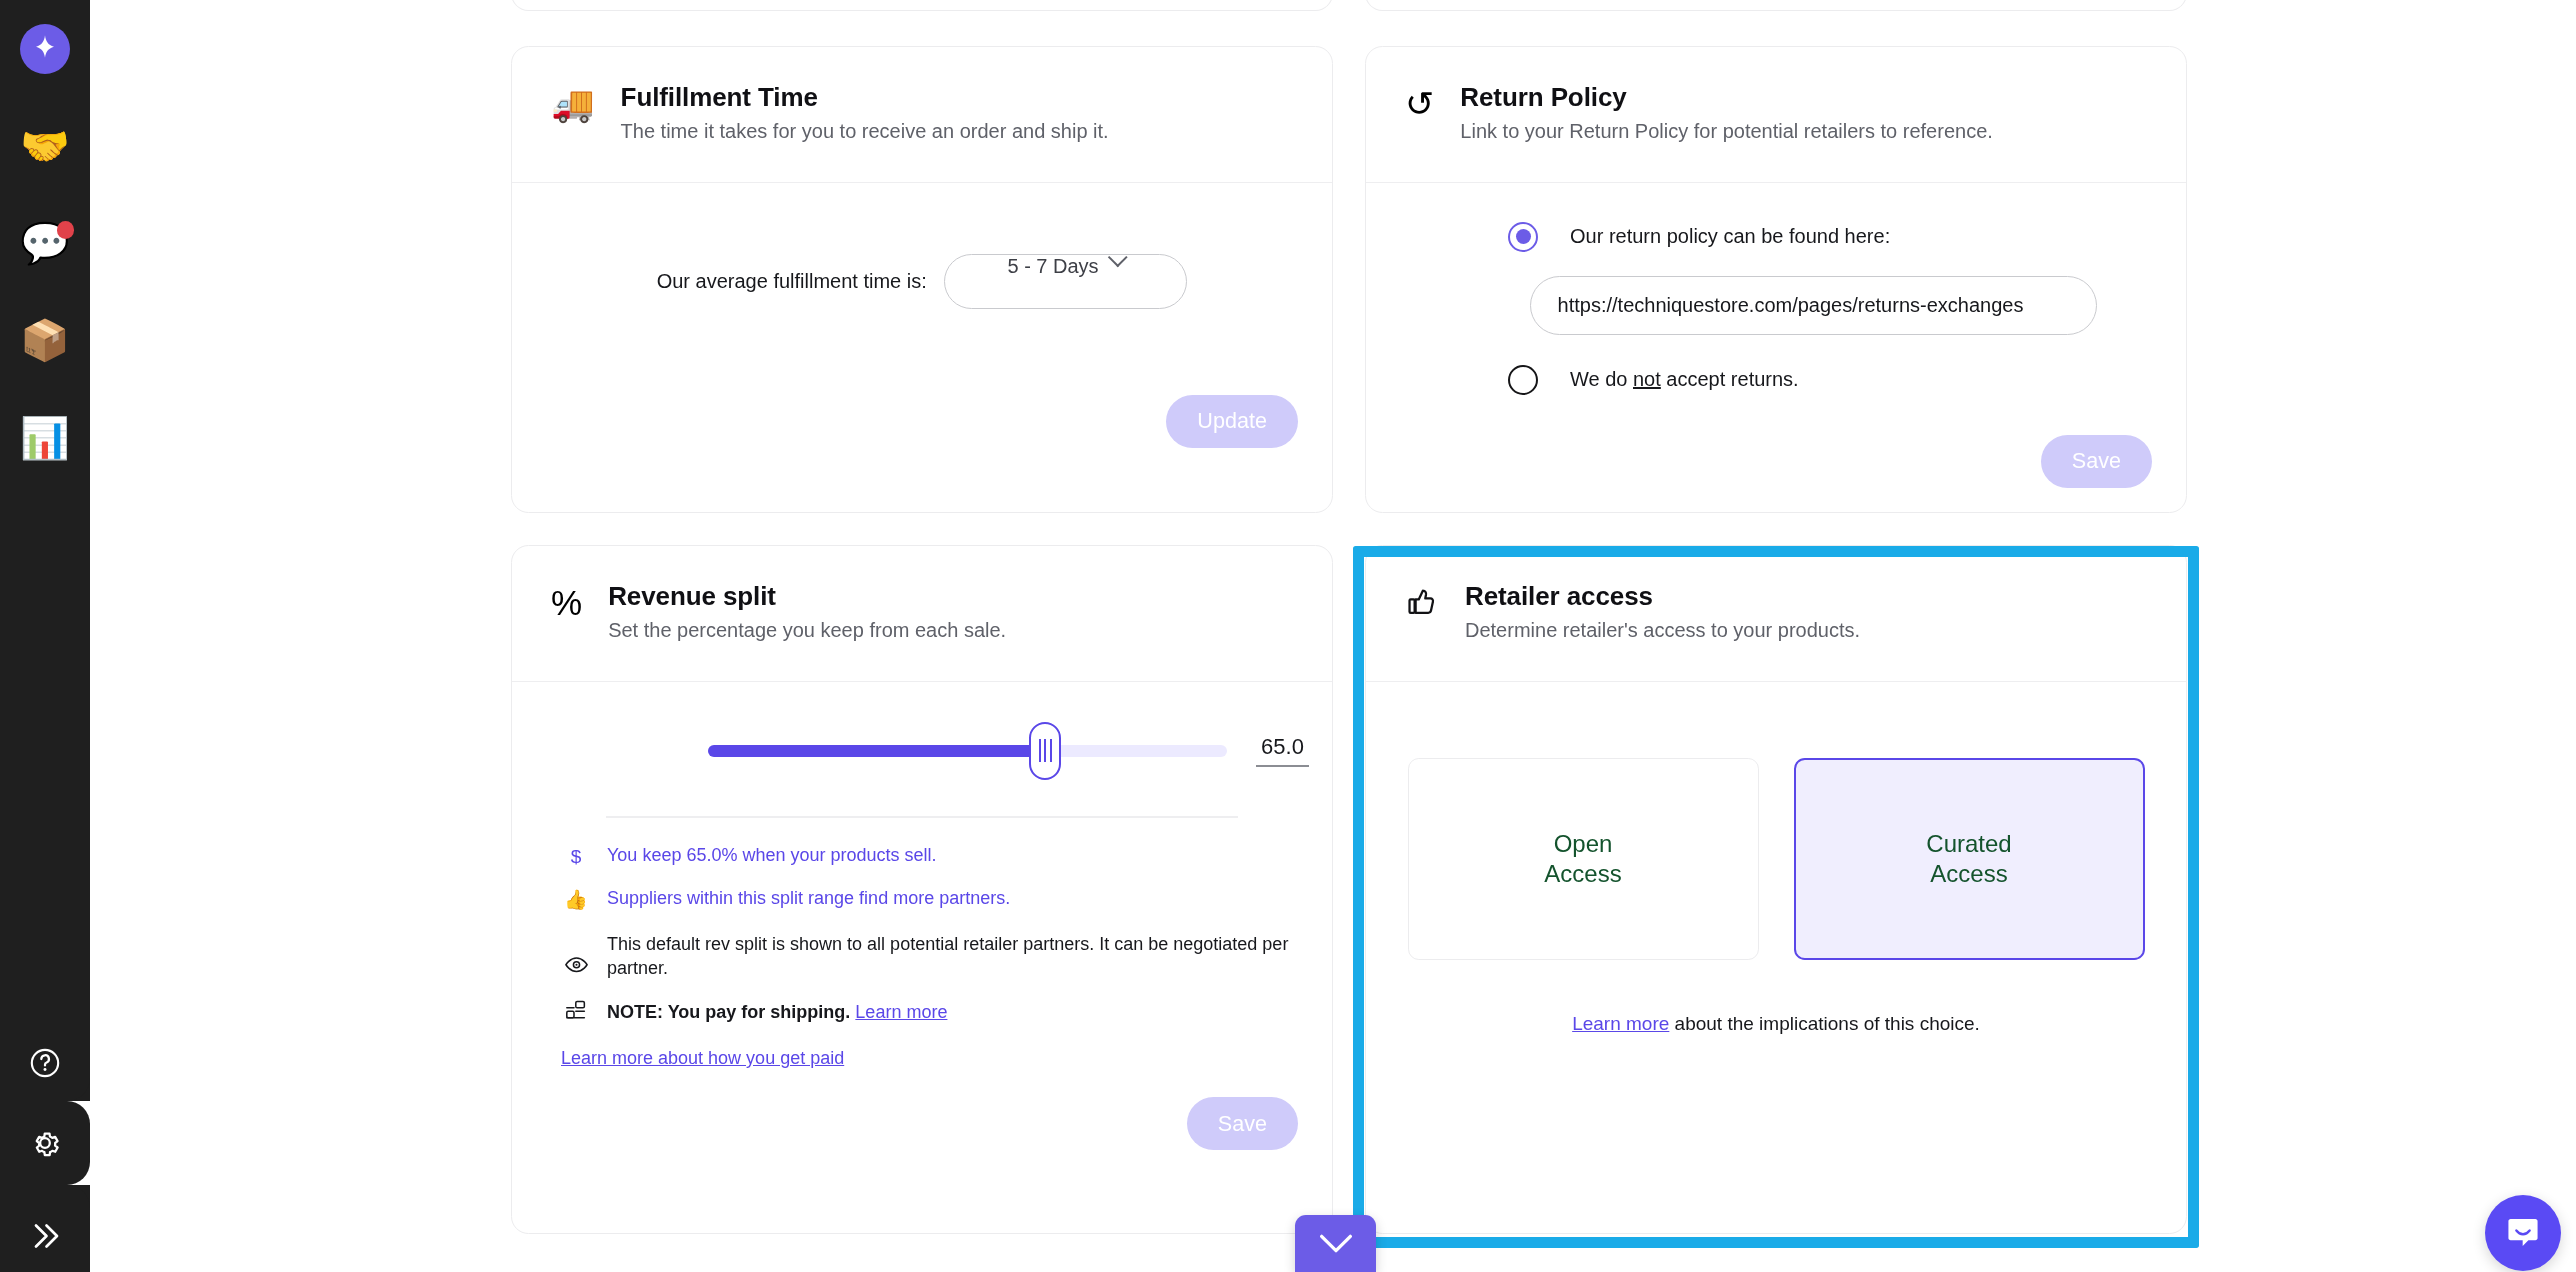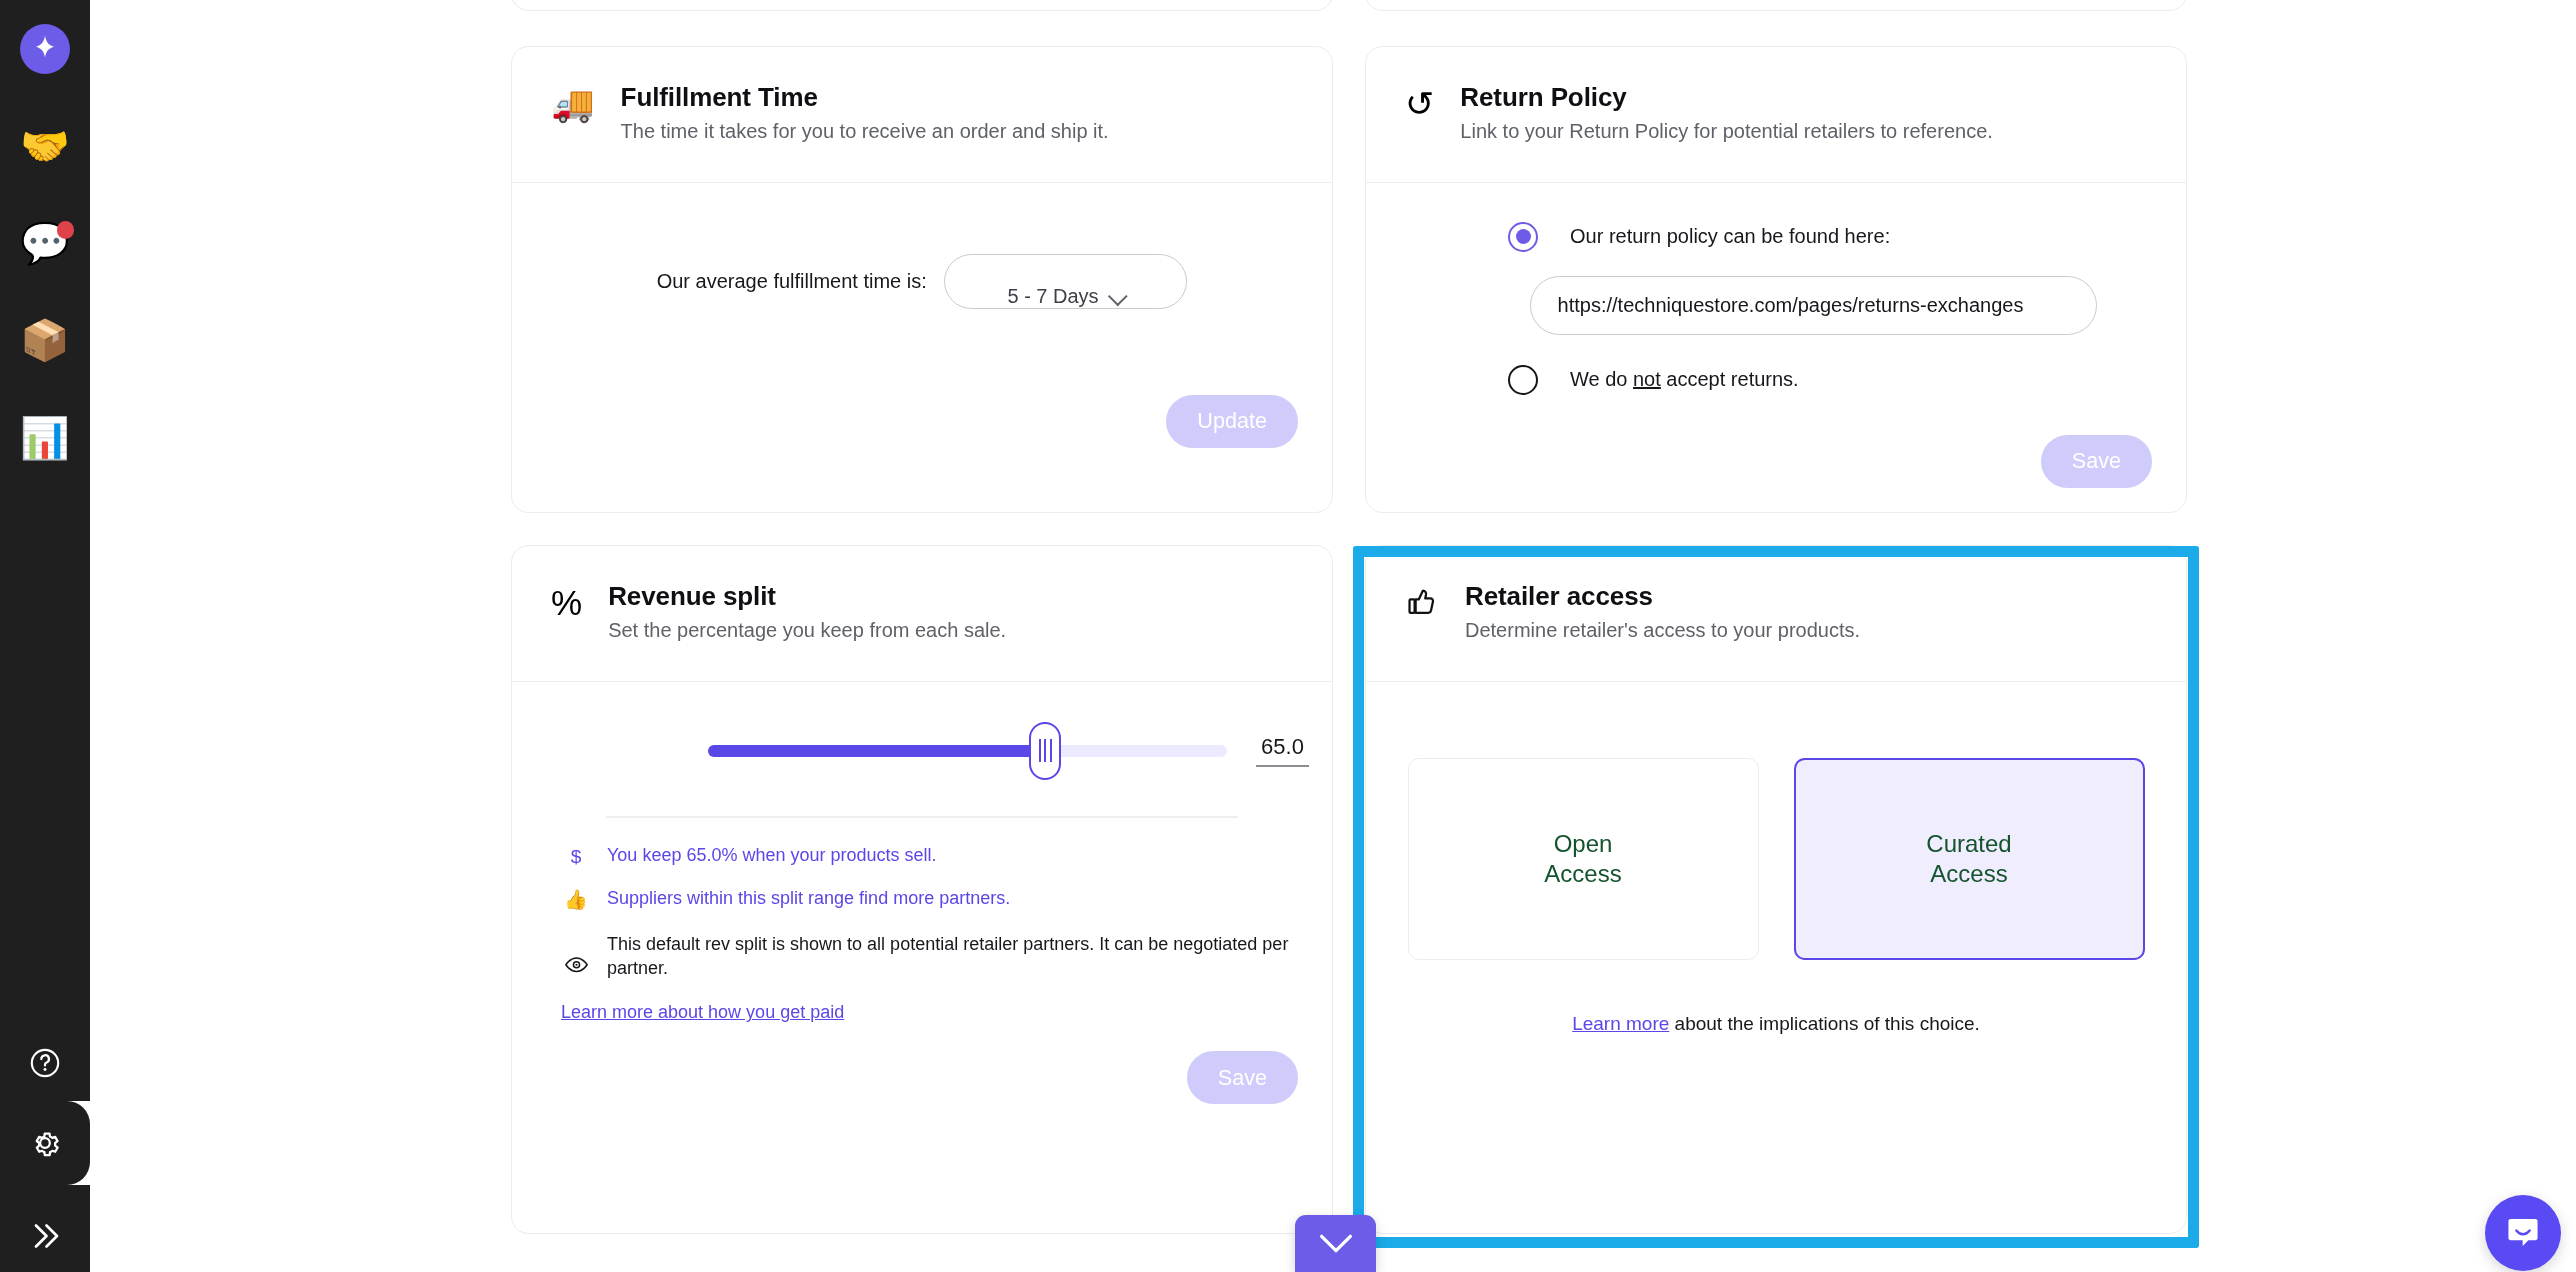--- a/index.html
+++ b/index.html
@@ -69,21 +69,21 @@
 
   
   .fulfil-row {
     display: flex; align-items: center; justify-content: center; gap: 17.5px;
     margin-top: 71px;
   }
   .fulfil-label { font-size: 20px; color: #17181c; }
   .pill-select {
     border: 1.3px solid #c9cace; border-radius: 674px;
     height: 55px; min-width: 243px;
-    display: flex; align-items: flex-end; justify-content: center; gap: 12px;
+    display: flex; align-items: flex-start; justify-content: center; gap: 12px;
     font-size: 20px; color: #3d3f46; background: #fff; cursor: pointer;
   }
   .chev { display: inline-block; width: 13.5px; height: 13.5px;
           border-right: 2.7px solid #5f6169; border-bottom: 2.7px solid #5f6169;
           transform: rotate(45deg) translate(-3.4px,-3.4px); }
 
   .btn-row { display: flex; justify-content: flex-end; padding-right: 34px; }
   .btn-soft {
     background: #cfcbfa; color: #ffffff; border: none; border-radius: 674px;
     font-size: 21.6px; font-family: inherit;
@@ -322,20 +322,35 @@
           <span class="info-ic">
             <svg width="23" height="17.5" viewBox="0 0 24 18">
               <path d="M1 9s4-7 11-7 11 7 11 7-4 7-11 7S1 9 1 9z" fill="none" stroke="#17181c" stroke-width="1.6"></path>
               <circle cx="12" cy="9" r="3.2" fill="none" stroke="#17181c" stroke-width="1.6"></circle>
               <circle cx="12" cy="9" r="1.1" fill="#17181c"></circle>
             </svg>
           </span>
           <span style="line-height:1.35;">This default rev split is shown to all potential retailer partners. It can be negotiated per partner.</span>
         </div>
 
+        <div class="info-line info-dark" style="align-items:center;">
+          <span class="info-ic">
+            <svg width="21.6" height="20" viewBox="0 0 24 22">
+              <rect x="12" y="1.5" width="9.5" height="7" rx="1.5" fill="none" stroke="#17181c" stroke-width="1.7"></rect>
+              <path d="M2 8.5h8" stroke="#17181c" stroke-width="1.7" stroke-linecap="round"></path>
+              <path d="M12 12.5h9.5" stroke="#17181c" stroke-width="1.7" stroke-linecap="round"></path>
+              <rect x="2" y="12.5" width="8" height="7" rx="1.5" fill="none" stroke="#17181c" stroke-width="1.7"></rect>
+              <path d="M2 19.5h19.5" stroke="#17181c" stroke-width="1.7" stroke-linecap="round"></path>
+            </svg>
+          </span>
+          <span>
+            <b>NOTE: You pay for shipping.</b>
+            <span class="lnk">Learn more</span>
+          </span>
+        </div>
 
         <div style="margin-top:2.7px;">
           <span class="lnk" style="font-size:18px;">Learn more about how you get paid</span>
         </div>
       </div>
     </div>
 
     <div class="btn-row" style="margin-top:28px;">
       <button class="btn-soft">Save</button>
     </div>

